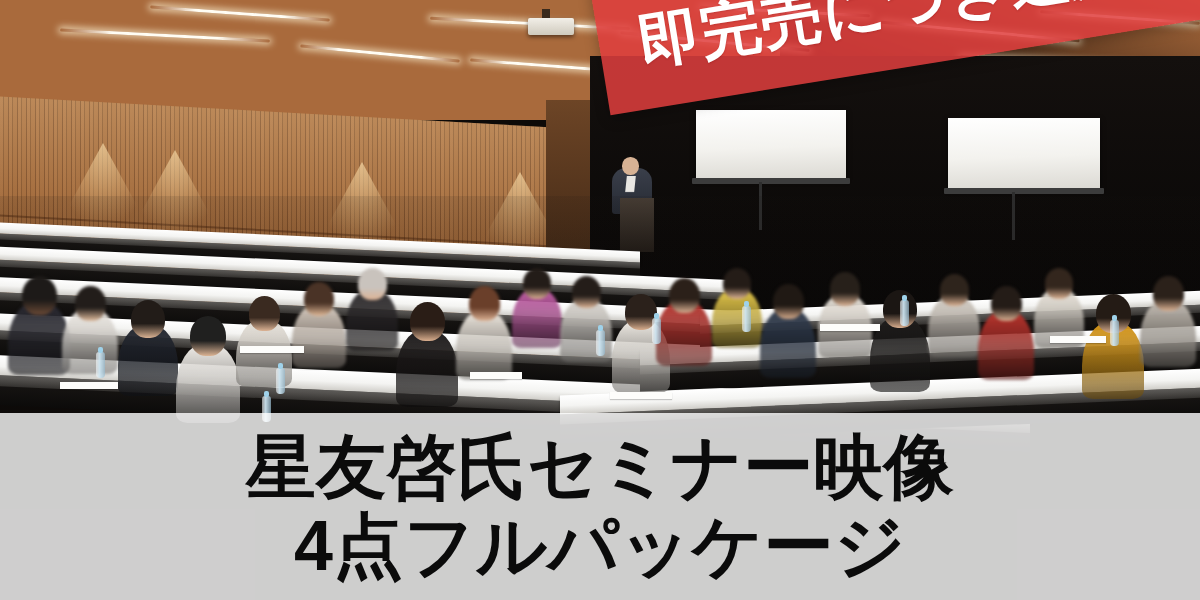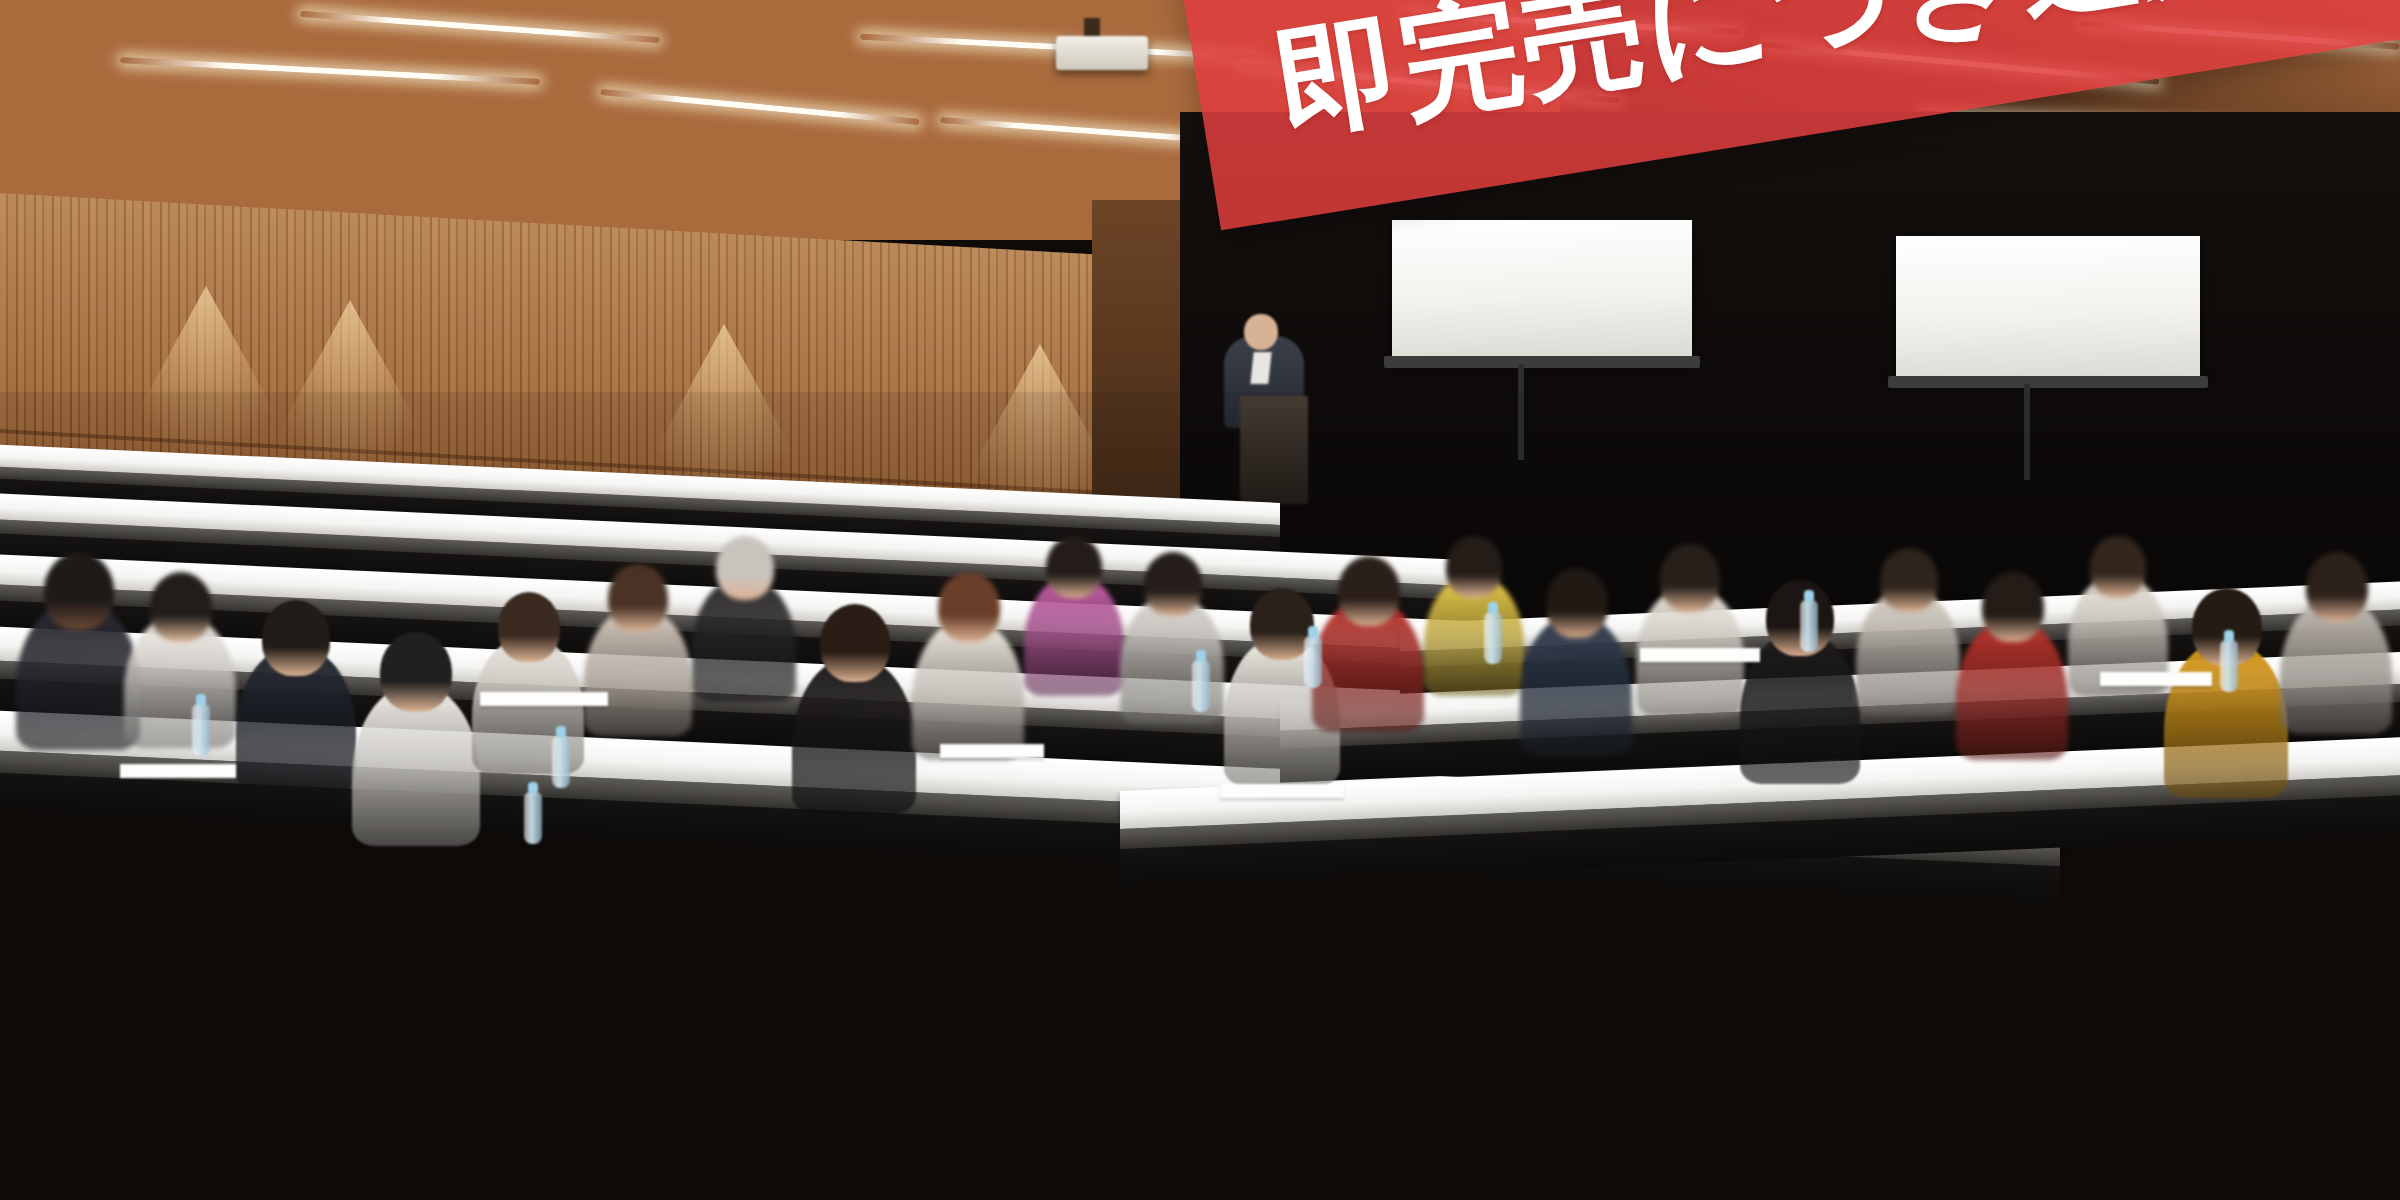--- a/index.html
+++ b/index.html
@@ -347,14 +347,18 @@
         <div class="paper blur-soft" style="left: 1050px; top: 336px; width: 56px;"></div>
         <div class="paper blur-soft" style="left: 610px; top: 392px; width: 62px;"></div>
       </div>
 
   </div>
 
   <div class="ribbon">
     <span class="ribbon-text">即完売につき追加！</span>
   </div>
 
+  <div class="caption">
+    <div class="caption-line caption-line-1">星友啓氏セミナー映像</div>
+    <div class="caption-line caption-line-2">4点フルパッケージ</div>
+  </div>
 
 </div>
 
 </body></html>

